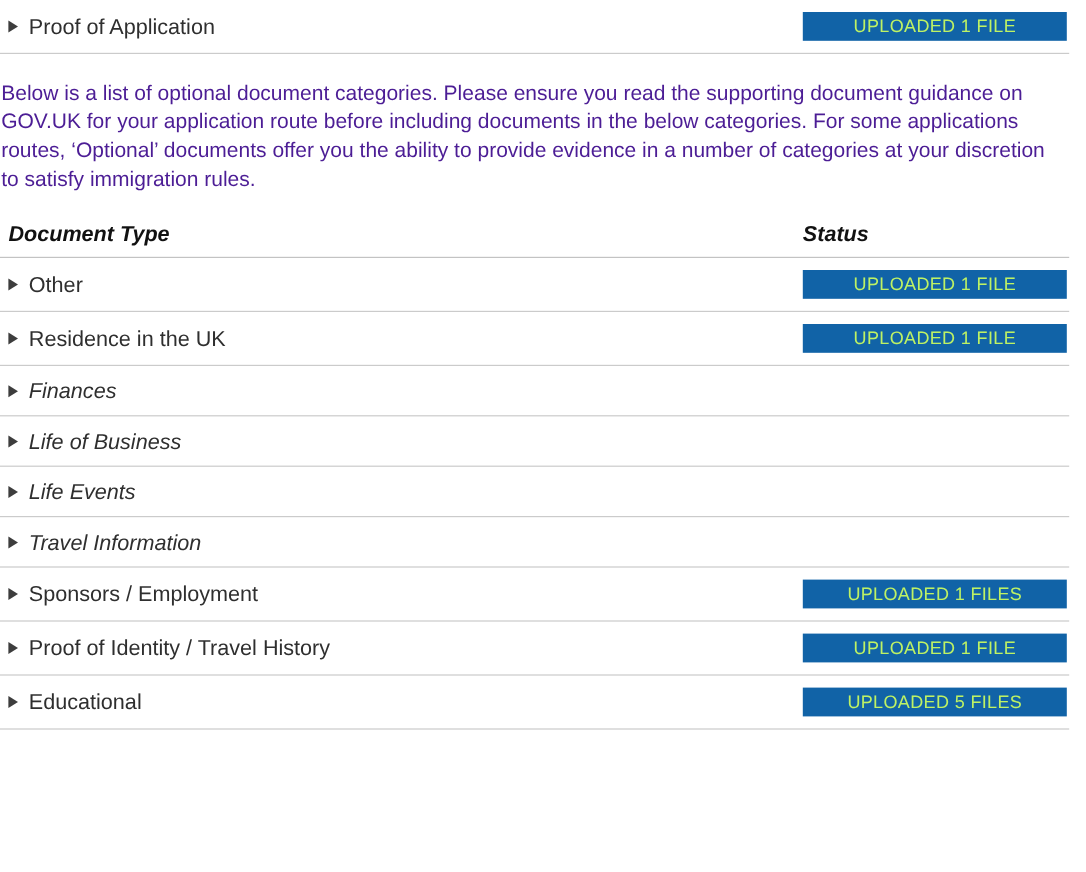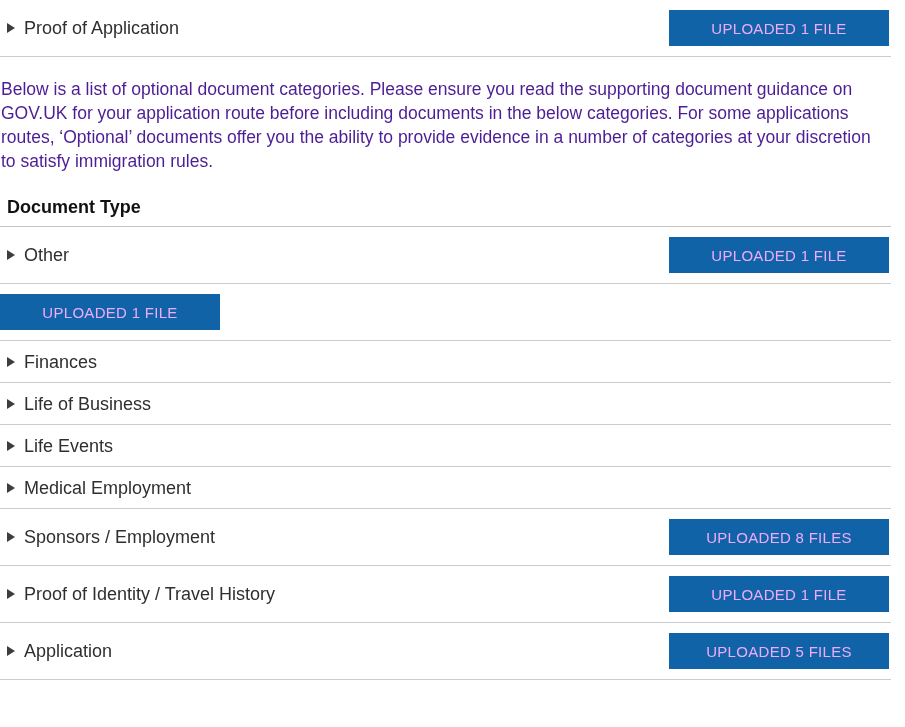--- a/index.html
+++ b/index.html
@@ -15,45 +15,45 @@
   }
   
   .doc-row {
     display: flex;
     align-items: center;
     justify-content: space-between;
     border-bottom: 1px solid #cbcbcb;
     padding: 10px 0;
     cursor: pointer;
   }
-  .doc-row.plain { padding: 9px 0 8px 0; }
+  .doc-row.plain { padding: 9px 0 8px 0; font-style: italic; }
   .row-left {
     display: flex;
     align-items: center;
     padding-left: 7px;
   }
   .arrow {
     width: 0; height: 0;
     border-left: 8px solid #3d3d3d;
     border-top: 5.5px solid transparent;
     border-bottom: 5.5px solid transparent;
     margin-right: 9px;
     flex: 0 0 auto;
   }
   .doc-label {
     font-size: 18px;
     line-height: 24px;
     color: #2f2f2f;
   }
   .badge {
     width: 220px;
-    height: 36px;
+    height: 24px;
     margin-right: 2px;
     background: #1163a7;
-    color: #f0abfc;
+    color: #bef264;
     font-size: 15px;
     letter-spacing: 0.3px;
     display: flex;
     align-items: center;
     justify-content: center;
     flex: 0 0 auto;
   }
   
   h1.section-heading {
     margin: 48px 0 0 1px;
@@ -76,20 +76,21 @@
     justify-content: space-between;
     margin-top: 22px;
     padding-bottom: 7px;
     border-bottom: 1px solid #c3c3c3;
   }
   .th {
     font-size: 18px;
     line-height: 24px;
     font-weight: 700;
     color: #111111;
+    font-style: italic;
   }
   .th-left { padding-left: 7px; }
   .th-right { width: 220px; margin-right: 2px; }
 </style>
 </head>
 <body>
 
 <div class="page">
 
   <div class="doc-row">
@@ -98,31 +99,36 @@
       <span class="doc-label">Proof of Application</span>
     </span>
     <span class="badge">UPLOADED 1 FILE</span>
   </div>
 
 
   <p class="intro">Below is a list of optional document categories. Please ensure you read the supporting document guidance on GOV.UK for your application route before including documents in the below categories. For some applications routes, ‘Optional’ documents offer you the ability to provide evidence in a number of categories at your discretion to satisfy immigration rules.</p>
 
   <div class="table-header">
     <span class="th th-left">Document Type</span>
+    <span class="th th-right">Status</span>
   </div>
 
   <div class="doc-row">
     <span class="row-left">
       <span class="arrow"></span>
       <span class="doc-label">Other</span>
     </span>
     <span class="badge">UPLOADED 1 FILE</span>
   </div>
 
   <div class="doc-row">
+    <span class="row-left">
+      <span class="arrow"></span>
+      <span class="doc-label">Residence in the UK</span>
+    </span>
     <span class="badge">UPLOADED 1 FILE</span>
   </div>
 
   <div class="doc-row plain">
     <span class="row-left">
       <span class="arrow"></span>
       <span class="doc-label">Finances</span>
     </span>
   </div>
 
@@ -136,41 +142,41 @@
   <div class="doc-row plain">
     <span class="row-left">
       <span class="arrow"></span>
       <span class="doc-label">Life Events</span>
     </span>
   </div>
 
   <div class="doc-row plain">
     <span class="row-left">
       <span class="arrow"></span>
-      <span class="doc-label">Medical Employment</span>
+      <span class="doc-label">Travel Information</span>
     </span>
   </div>
 
   <div class="doc-row">
     <span class="row-left">
       <span class="arrow"></span>
       <span class="doc-label">Sponsors / Employment</span>
     </span>
-    <span class="badge">UPLOADED 8 FILES</span>
+    <span class="badge">UPLOADED 1 FILES</span>
   </div>
 
   <div class="doc-row">
     <span class="row-left">
       <span class="arrow"></span>
       <span class="doc-label">Proof of Identity / Travel History</span>
     </span>
     <span class="badge">UPLOADED 1 FILE</span>
   </div>
 
   <div class="doc-row">
     <span class="row-left">
       <span class="arrow"></span>
-      <span class="doc-label">Application</span>
+      <span class="doc-label">Educational</span>
     </span>
     <span class="badge">UPLOADED 5 FILES</span>
   </div>
 
 </div>
 
 </body></html>

